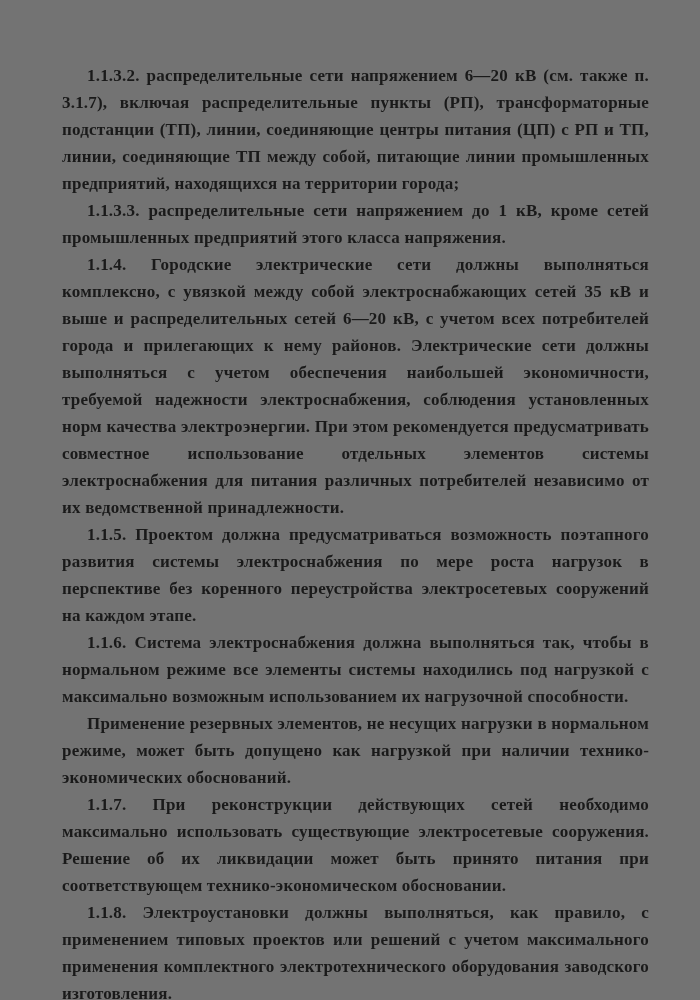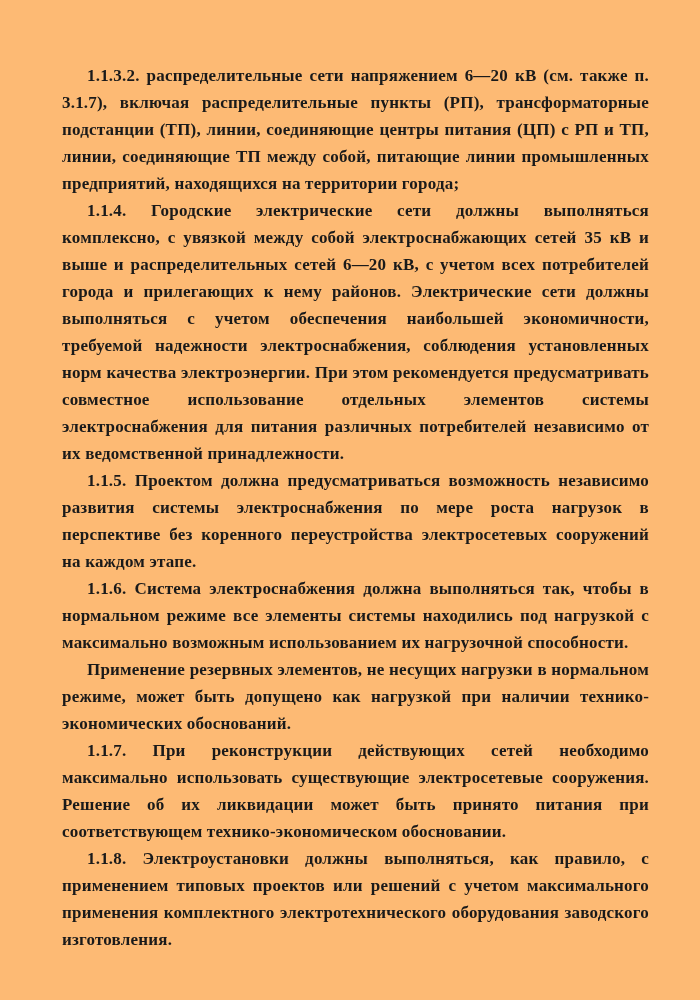--- a/index.html
+++ b/index.html
@@ -4,21 +4,21 @@
 <style>
   html, body {
     margin: 0;
     padding: 0;
     background: #ffffff;
   }
   .page {
     position: relative;
     width: 700px;
     height: 1000px;
-    background: #fdba74;
+    background: #737373;
     overflow: hidden;
     font-family: "Liberation Serif", "DejaVu Serif", serif;
   }
   .textblock {
     position: absolute;
     left: 62px;
     top: 62px;
     width: 587px;
     color: #1a1a1a;
     font-size: 17px;
@@ -32,20 +32,21 @@
     padding: 0;
     text-indent: 25px;
   }
 </style>
 </head>
 <body>
 
 <div class="page">
   <div class="textblock">
     <p>1.1.3.2. распределительные сети напряжением 6—20 кВ (см. также п. 3.1.7), включая распределительные пункты (РП), трансформаторные подстанции (ТП), линии, соединяющие центры питания (ЦП) с РП и ТП, линии, соединяющие ТП между собой, питающие линии промышленных предприятий, находящихся на территории города;</p>
+    <p>1.1.3.3. распределительные сети напряжением до 1 кВ, кроме сетей промышленных предприятий этого класса напряжения.</p>
     <p>1.1.4. Городские электрические сети должны выполняться комплексно, с увязкой между собой электроснабжающих сетей 35 кВ и выше и распределительных сетей 6—20 кВ, с учетом всех потребителей города и прилегающих к нему районов. Электрические сети должны выполняться с учетом обеспечения наибольшей экономичности, требуемой надежности электроснабжения, соблюдения установленных норм качества электроэнергии. При этом рекомендуется предусматривать совместное использование отдельных элементов системы электроснабжения для питания различных потребителей независимо от их ведомственной принадлежности.</p>
-    <p>1.1.5. Проектом должна предусматриваться возможность независимо развития системы электроснабжения по мере роста нагрузок в перспективе без коренного переустройства электросетевых сооружений на каждом этапе.</p>
+    <p>1.1.5. Проектом должна предусматриваться возможность поэтапного развития системы электроснабжения по мере роста нагрузок в перспективе без коренного переустройства электросетевых сооружений на каждом этапе.</p>
     <p>1.1.6. Система электроснабжения должна выполняться так, чтобы в нормальном режиме все элементы системы находились под нагрузкой с максимально возможным использованием их нагрузочной способности.</p>
     <p>Применение резервных элементов, не несущих нагрузки в нормальном режиме, может быть допущено как нагрузкой при наличии технико-экономических обоснований.</p>
     <p>1.1.7. При реконструкции действующих сетей необходимо максимально использовать существующие электросетевые сооружения. Решение об их ликвидации может быть принято питания при соответствующем технико-экономическом обосновании.</p>
     <p>1.1.8. Электроустановки должны выполняться, как правило, с применением типовых проектов или решений с учетом максимального применения комплектного электротехнического оборудования заводского изготовления.</p>
   </div>
 </div>
 
 </body></html>

